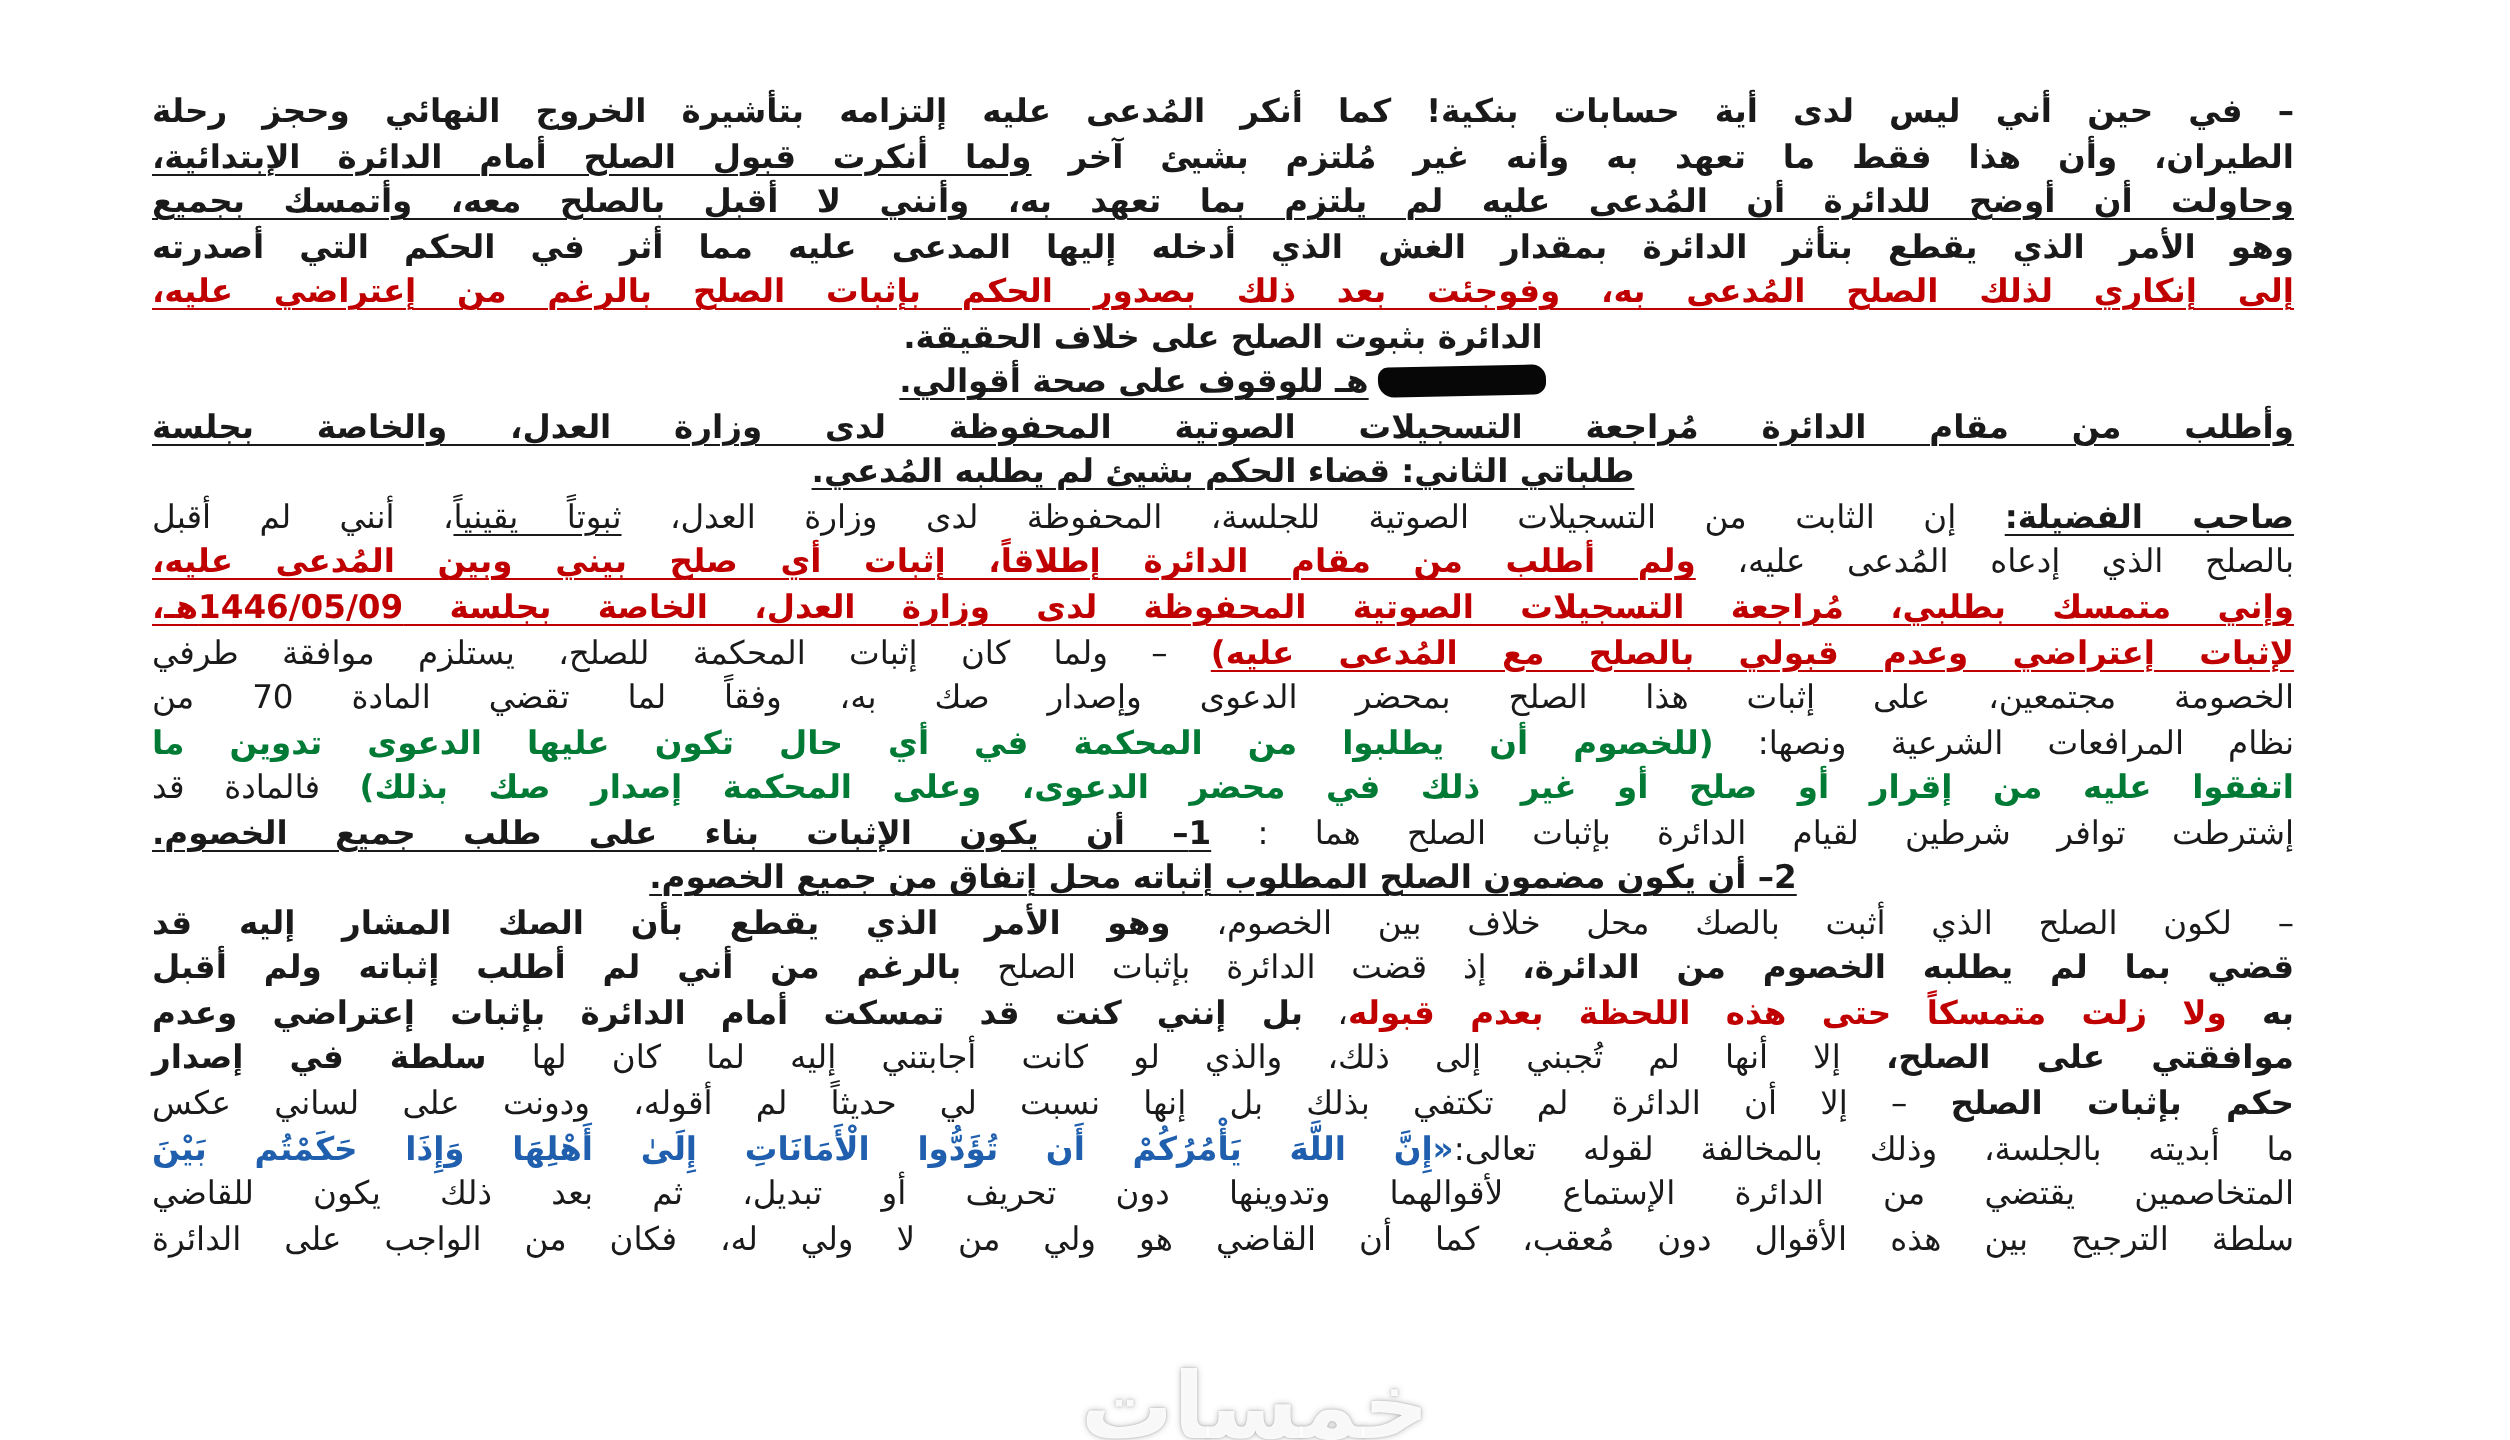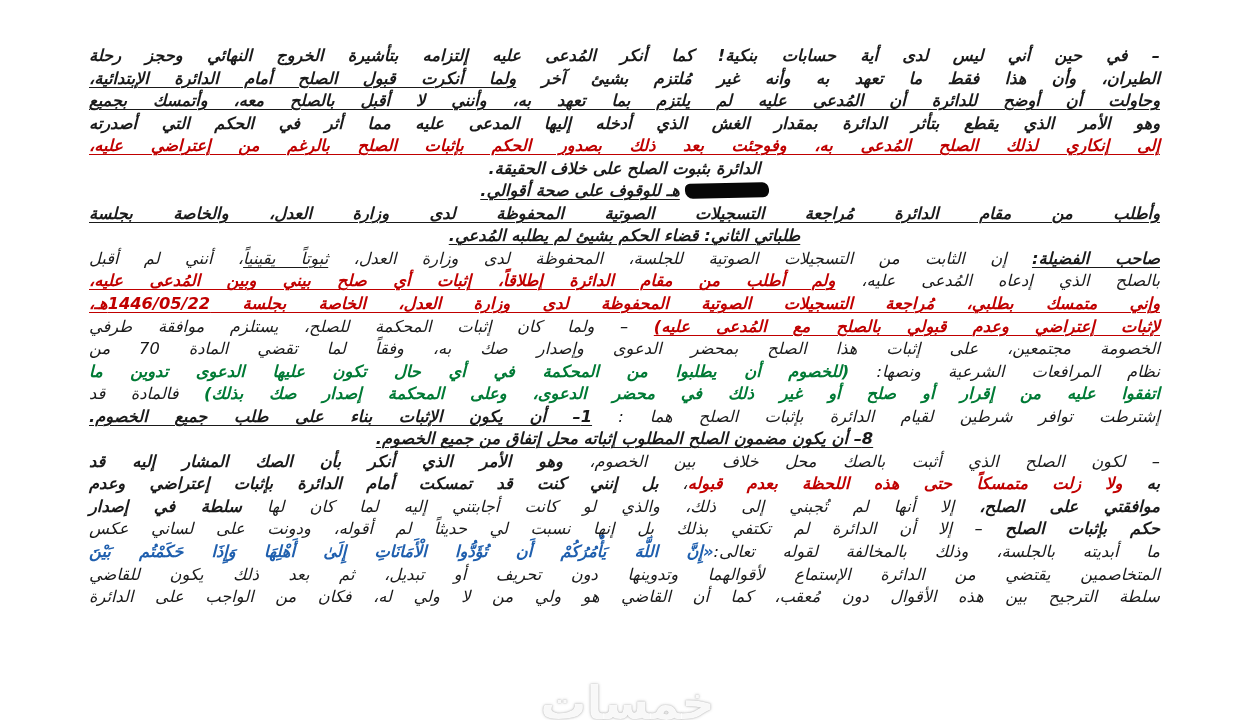--- a/index.html
+++ b/index.html
@@ -6,25 +6,24 @@
   html, body { width: 1255px; height: 720px; }
   body {
     background: #ffffff;
     font-family: "DejaVu Sans", "Liberation Sans", sans-serif;
     position: relative;
     overflow: hidden;
     --ink: #1a1a1a; --red: #c00000; --green: #007a35; --blue: #1f5fae;
   }
   .doc {
     position: absolute;
-    top: 45px; right: 95px;
+    top: 45px; right: 108px;
     width: 1071px;
     direction: rtl;
     color: var(--ink);
-    font-style: italic;
   }
   .line { font-size: 16.3px; line-height: 22.55px; }
   .line.j { text-align: justify; text-align-last: justify; }
   .line.r { text-align: center; }
   .line.c { text-align: center; }
   .seg.b { font-weight: bold; }
   .seg.u { text-decoration: underline; text-underline-offset: 3px; text-decoration-thickness: 1.4px; }
   .c-black { color: var(--ink); }
   .c-red   { color: var(--red); }
   .c-green { color: var(--green); }
@@ -50,28 +49,29 @@
     <div class="line j"><span class="seg b c-black">الطيران، وأن هذا فقط ما تعهد به وأنه غير مُلتزم بشيئ آخر </span><span class="seg b u c-black">ولما أنكرت قبول الصلح أمام الدائرة الإبتدائية،</span></div>
     <div class="line j"><span class="seg b u c-black">وحاولت أن أوضح للدائرة أن المُدعى عليه لم يلتزم بما تعهد به، وأنني لا أقبل بالصلح معه، وأتمسك بجميع</span></div>
     <div class="line j"><span class="seg b c-black">وهو الأمر الذي يقطع بتأثر الدائرة بمقدار الغش الذي أدخله إليها المدعى عليه مما أثر في الحكم التي أصدرته</span></div>
     <div class="line j"><span class="seg b u c-red">إلى إنكاري لذلك الصلح المُدعى به، وفوجئت بعد ذلك بصدور الحكم بإثبات الصلح بالرغم من إعتراضي عليه،</span></div>
     <div class="line r"><span class="seg b c-black">الدائرة بثبوت الصلح على خلاف الحقيقة.</span></div>
     <div class="line c"><span class="redact"></span><span class="seg b u c-black">هـ للوقوف على صحة أقوالي.</span></div>
     <div class="line j"><span class="seg b u c-black">وأطلب من مقام الدائرة مُراجعة التسجيلات الصوتية المحفوظة لدى وزارة العدل، والخاصة بجلسة</span></div>
     <div class="line r"><span class="seg b u c-black">طلباتي الثاني: قضاء الحكم بشيئ لم يطلبه المُدعي.</span></div>
     <div class="line j"><span class="seg b u c-black">صاحب الفضيلة:</span><span class="seg c-black"> إن الثابت من التسجيلات الصوتية للجلسة، المحفوظة لدى وزارة العدل، </span><span class="seg u c-black">ثبوتاً يقينياً</span><span class="seg c-black">، أنني لم أقبل</span></div>
     <div class="line j"><span class="seg c-black">بالصلح الذي إدعاه المُدعى عليه، </span><span class="seg b u c-red">ولم أطلب من مقام الدائرة إطلاقاً، إثبات أي صلح بيني وبين المُدعى عليه،</span></div>
-    <div class="line j"><span class="seg b u c-red">وإني متمسك بطلبي، مُراجعة التسجيلات الصوتية المحفوظة لدى وزارة العدل، الخاصة بجلسة 1446/05/22هـ،</span></div>
+    <div class="line j"><span class="seg b u c-red">وإني متمسك بطلبي، مُراجعة التسجيلات الصوتية المحفوظة لدى وزارة العدل، الخاصة بجلسة 1446/05/09هـ،</span></div>
     <div class="line j"><span class="seg b u c-red">لإثبات إعتراضي وعدم قبولي بالصلح مع المُدعى عليه)</span><span class="seg c-black"> – ولما كان إثبات المحكمة للصلح، يستلزم موافقة طرفي</span></div>
     <div class="line j"><span class="seg c-black">الخصومة مجتمعين، على إثبات هذا الصلح بمحضر الدعوى وإصدار صك به، وفقاً لما تقضي المادة 70 من</span></div>
     <div class="line j"><span class="seg c-black">نظام المرافعات الشرعية ونصها: </span><span class="seg b c-green">(للخصوم أن يطلبوا من المحكمة في أي حال تكون عليها الدعوى تدوين ما</span></div>
     <div class="line j"><span class="seg b c-green">اتفقوا عليه من إقرار أو صلح أو غير ذلك في محضر الدعوى، وعلى المحكمة إصدار صك بذلك)</span><span class="seg c-black"> فالمادة قد</span></div>
     <div class="line j"><span class="seg c-black">إشترطت توافر شرطين لقيام الدائرة بإثبات الصلح هما : </span><span class="seg b u c-black">1– أن يكون الإثبات بناء على طلب جميع الخصوم.</span></div>
-    <div class="line r"><span class="seg b u c-black">8– أن يكون مضمون الصلح المطلوب إثباته محل إتفاق من جميع الخصوم.</span></div>
-    <div class="line j"><span class="seg c-black">– لكون الصلح الذي أثبت بالصك محل خلاف بين الخصوم، </span><span class="seg b c-black">وهو الأمر الذي أنكر بأن الصك المشار إليه قد</span></div>
+    <div class="line r"><span class="seg b u c-black">2– أن يكون مضمون الصلح المطلوب إثباته محل إتفاق من جميع الخصوم.</span></div>
+    <div class="line j"><span class="seg c-black">– لكون الصلح الذي أثبت بالصك محل خلاف بين الخصوم، </span><span class="seg b c-black">وهو الأمر الذي يقطع بأن الصك المشار إليه قد</span></div>
+    <div class="line j"><span class="seg b c-black">قضي بما لم يطلبه الخصوم من الدائرة،</span><span class="seg c-black"> إذ قضت الدائرة بإثبات الصلح </span><span class="seg b c-black">بالرغم من أني لم أطلب إثباته  ولم أقبل</span></div>
     <div class="line j"><span class="seg b c-black">به </span><span class="seg b c-red">ولا زلت متمسكاً حتى هذه اللحظة بعدم قبوله</span><span class="seg c-black">، </span><span class="seg b c-black">بل إنني كنت قد تمسكت أمام الدائرة بإثبات إعتراضي وعدم</span></div>
     <div class="line j"><span class="seg b c-black">موافقتي على الصلح،</span><span class="seg c-black"> إلا أنها لم تُجبني إلى ذلك، والذي لو كانت أجابتني إليه لما كان لها </span><span class="seg b c-black">سلطة في إصدار</span></div>
     <div class="line j"><span class="seg b c-black">حكم بإثبات الصلح</span><span class="seg c-black"> – إلا أن الدائرة لم تكتفي بذلك بل إنها نسبت لي حديثاً لم أقوله، ودونت على لساني عكس</span></div>
     <div class="line j"><span class="seg c-black">ما أبديته بالجلسة، وذلك بالمخالفة لقوله تعالى:</span><span class="seg b c-blue">«إِنَّ اللَّهَ يَأْمُرُكُمْ أَن تُؤَدُّوا الْأَمَانَاتِ إِلَىٰ أَهْلِهَا وَإِذَا حَكَمْتُم بَيْنَ</span></div>
     <div class="line j"><span class="seg c-black">المتخاصمين يقتضي من الدائرة الإستماع لأقوالهما وتدوينها دون تحريف أو تبديل، ثم بعد ذلك يكون للقاضي</span></div>
     <div class="line j"><span class="seg c-black">سلطة الترجيح بين هذه الأقوال دون مُعقب، كما أن القاضي هو ولي من لا ولي له، فكان من الواجب على الدائرة</span></div>
   </div>
 
 <div class="watermark">خمسات</div>
 

